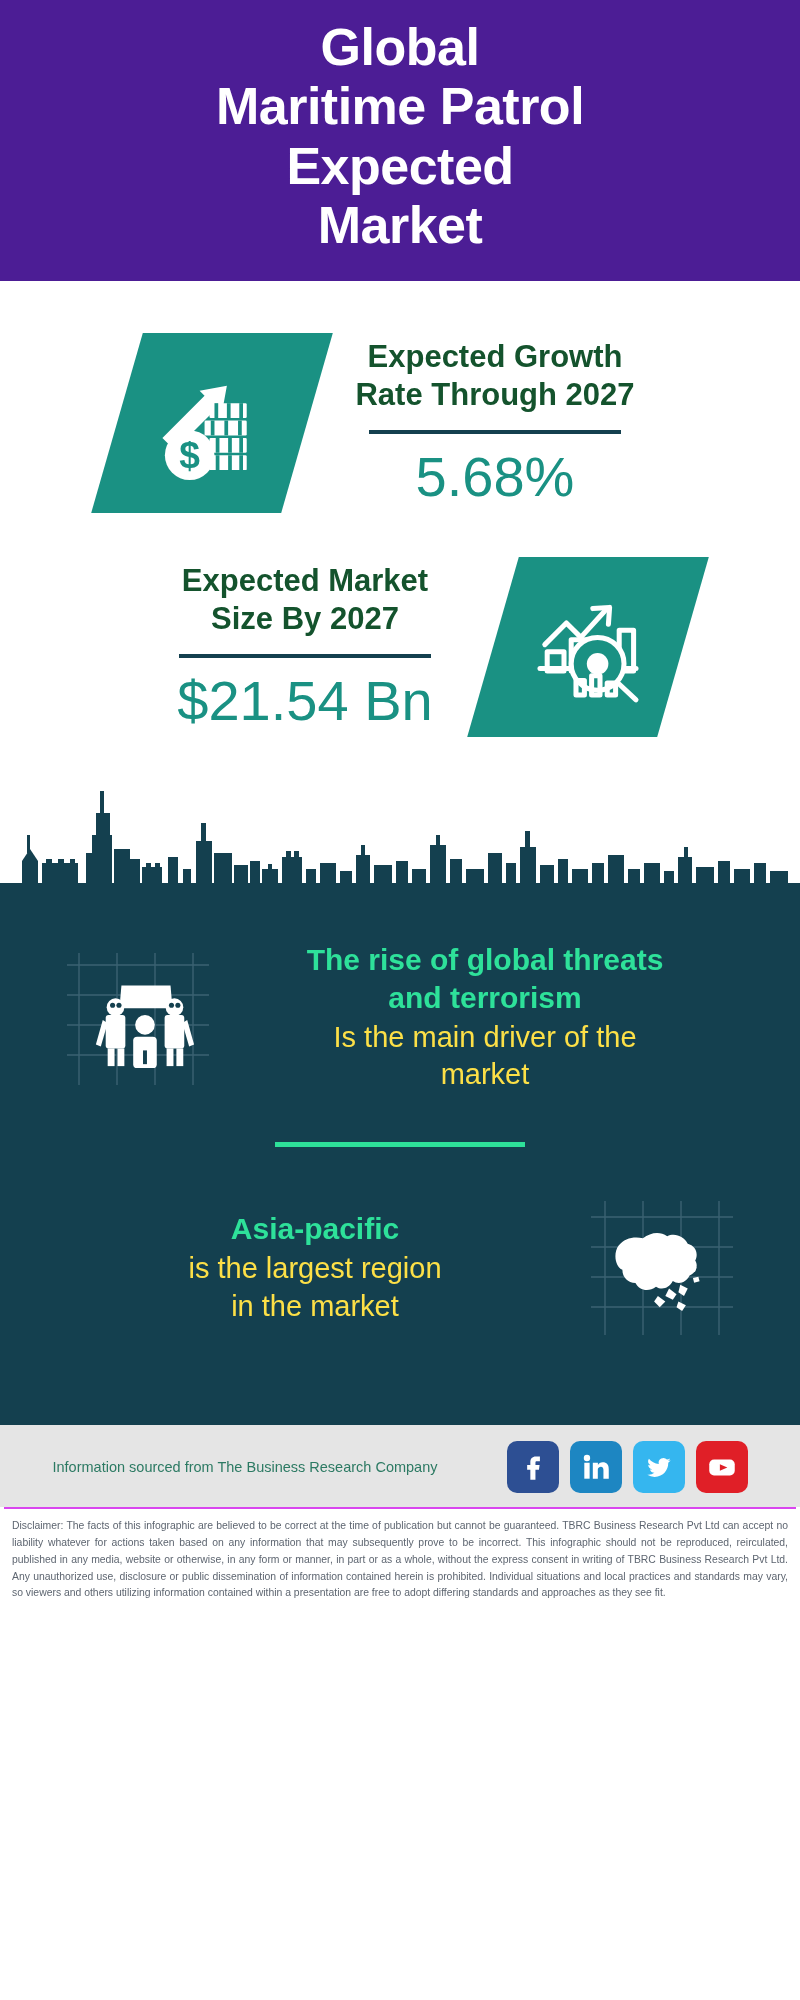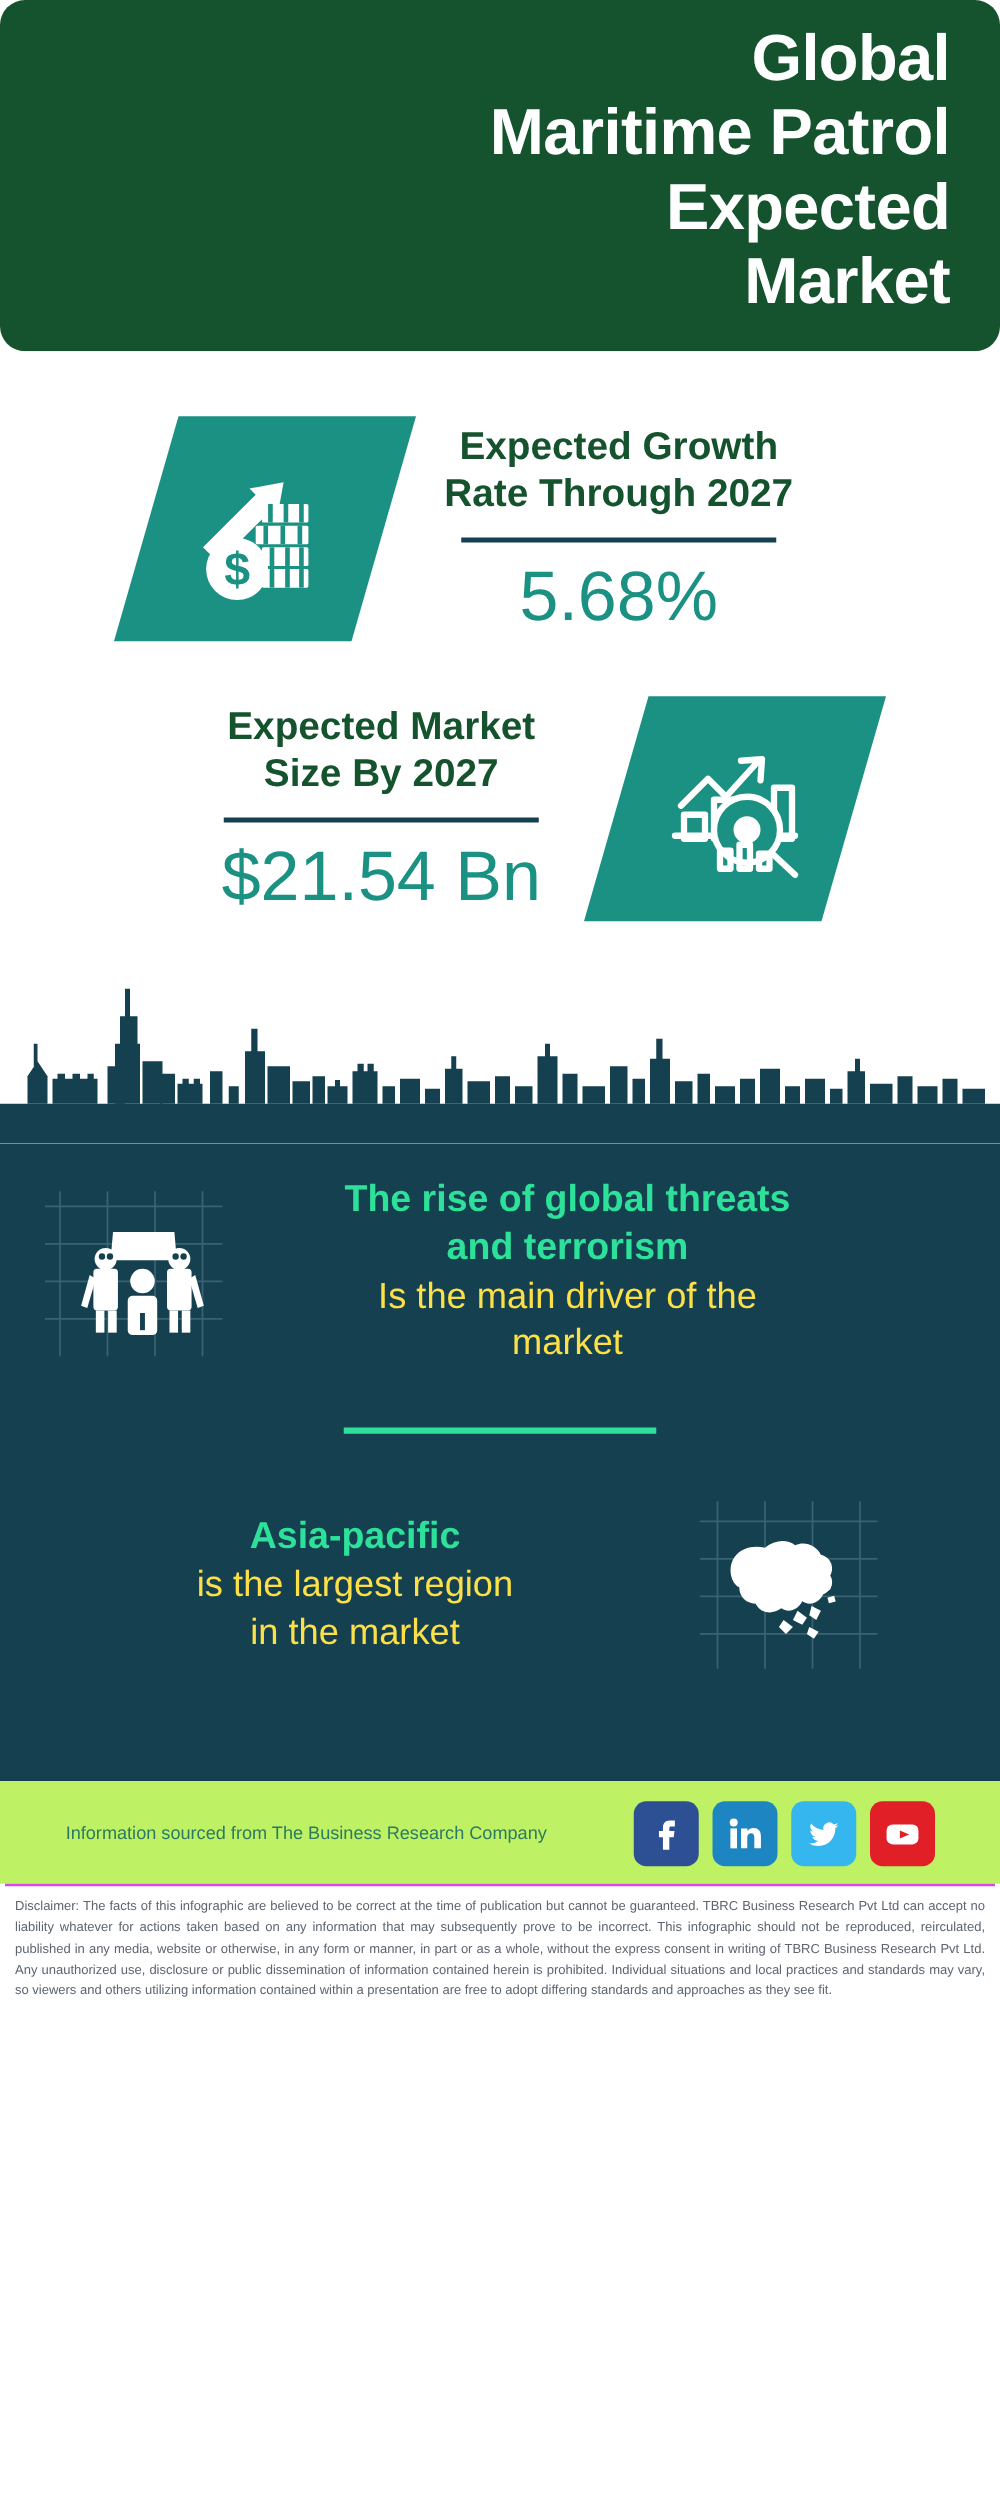--- a/index.html
+++ b/index.html
@@ -16,24 +16,23 @@
   .page {
     position: relative;
     width: 800px;
     height: 2000px;
     background: #ffffff;
     box-sizing: border-box;
   }
 
   
   .header {
-    background: #14532d;
+    background: #4c1d95;
     padding: 18px 40px 26px 40px;
-    text-align: right;
-    border-radius: 20px;
+    text-align: center;
   }
   .header-title {
     color: #ffffff;
     font-size: 52px;
     font-weight: bold;
     line-height: 1.14;
     letter-spacing: -0.5px;
     margin: 0;
   }
 
@@ -112,21 +111,22 @@
   .skyline-wrap svg { display: block; width: 800px; height: 150px; }
 
   
   .dark-zone {
     background: #14404f;
     padding: 14px 0 70px 0;
   }
   .fact-row {
     display: flex;
     align-items: center;
-    padding: 12px 28px;
+    justify-content: center;
+    padding: 12px 52px;
   }
   .fact-icon {
     flex: none;
     width: 170px;
     height: 150px;
     position: relative;
     display: flex;
     align-items: center;
     justify-content: center;
   }
@@ -160,21 +160,21 @@
   }
   .green-divider {
     width: 250px;
     height: 5px;
     background: #2ee19a;
     margin: 36px auto 34px auto;
   }
 
   
   .source-bar {
-    background: #bef264;
+    background: #e5e5e5;
     display: flex;
     align-items: center;
     justify-content: center;
     padding: 16px 22px 14px 22px;
     gap: 24px;
   }
   .source-text {
     text-align: left;
     flex: none;
     width: 430px;

